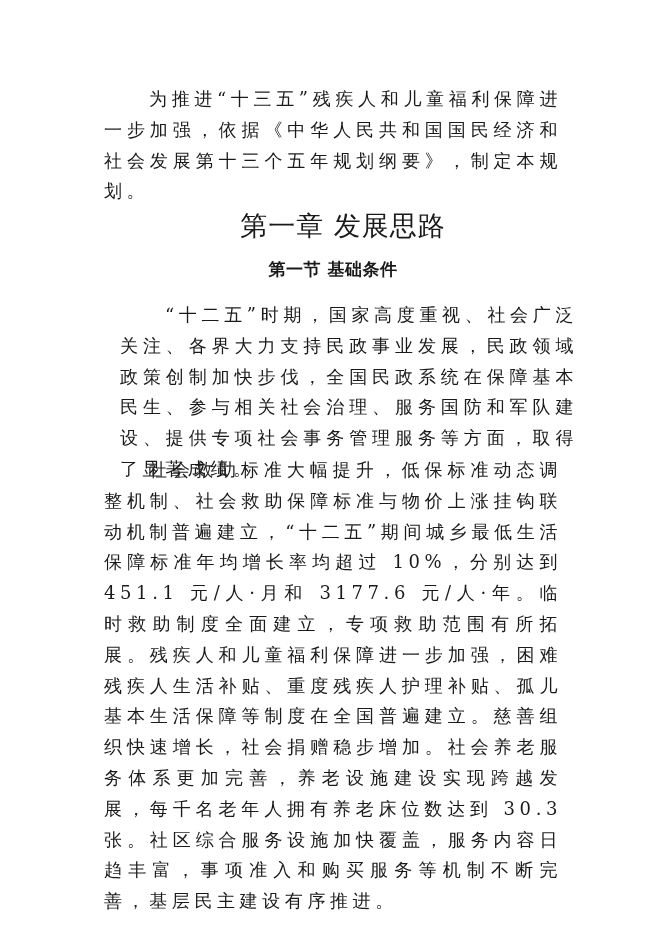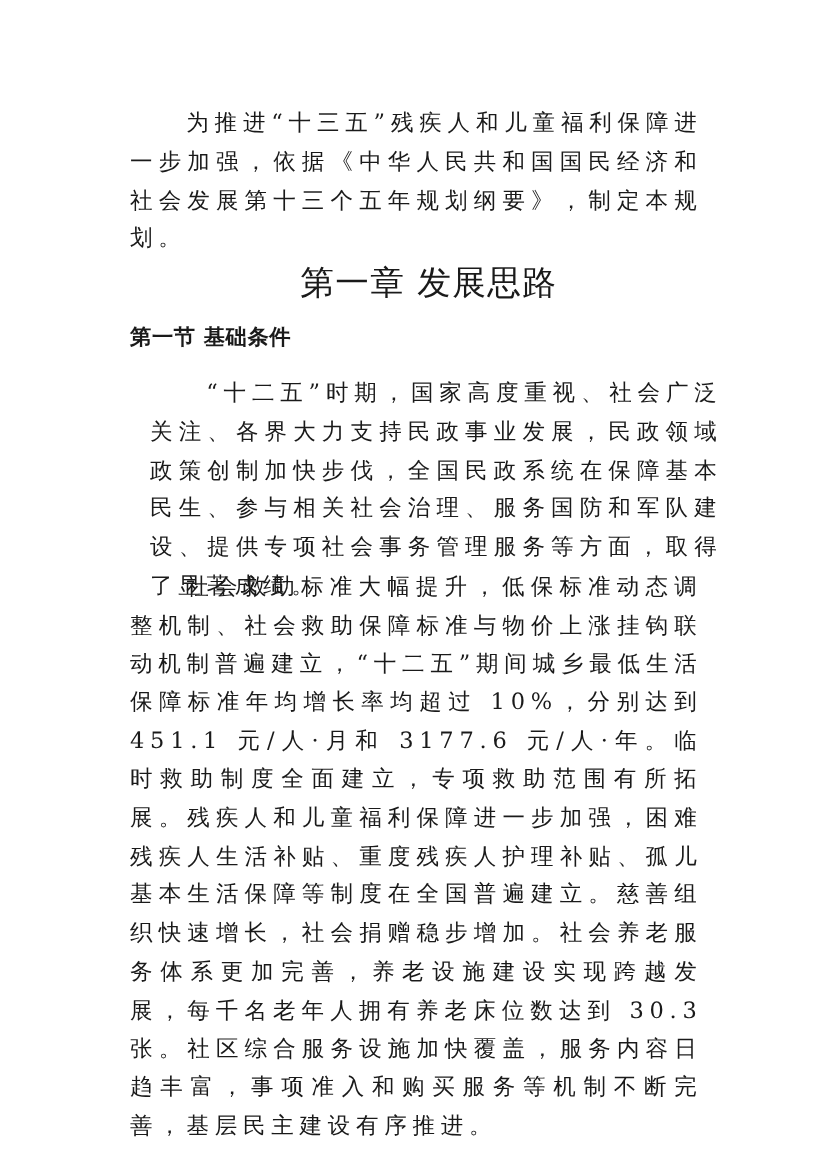--- a/index.html
+++ b/index.html
@@ -42,21 +42,21 @@
       position: absolute;
       left: 0;
       width: 458px;
       top: 114px;
       letter-spacing: 1px;
     }
     .section-title {
       font-family: "DejaVu Sans", "Liberation Sans", sans-serif;
       font-weight: bold;
       font-size: 17px;
-      text-align: left;
+      text-align: center;
       margin: 0;
       position: absolute;
       left: 0;
       width: 458px;
       top: 174px;
       letter-spacing: 0.5px;
     }
     .block-intro { position: absolute; left: 0; top: 0; width: 458px; }
     .block-1 { position: absolute; left: 16px; top: 216px; width: 458px; }
     .block-2 { position: absolute; left: 0; top: 371px; width: 458px; }

